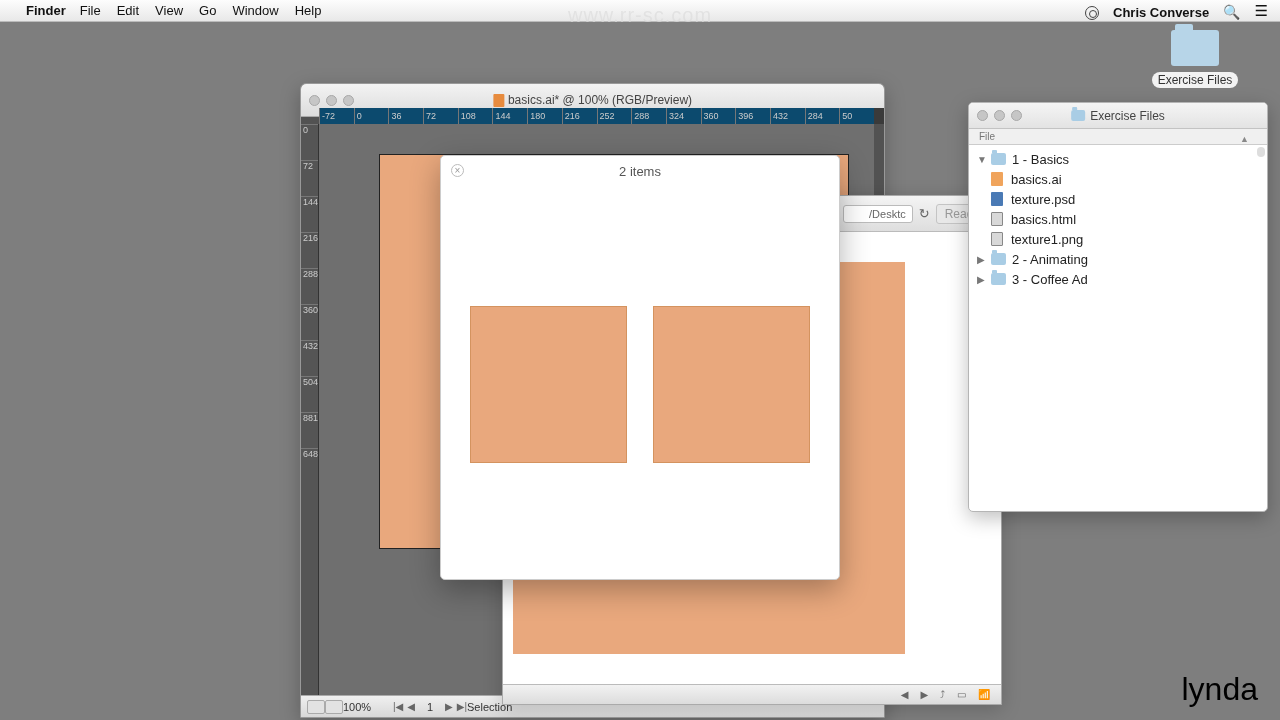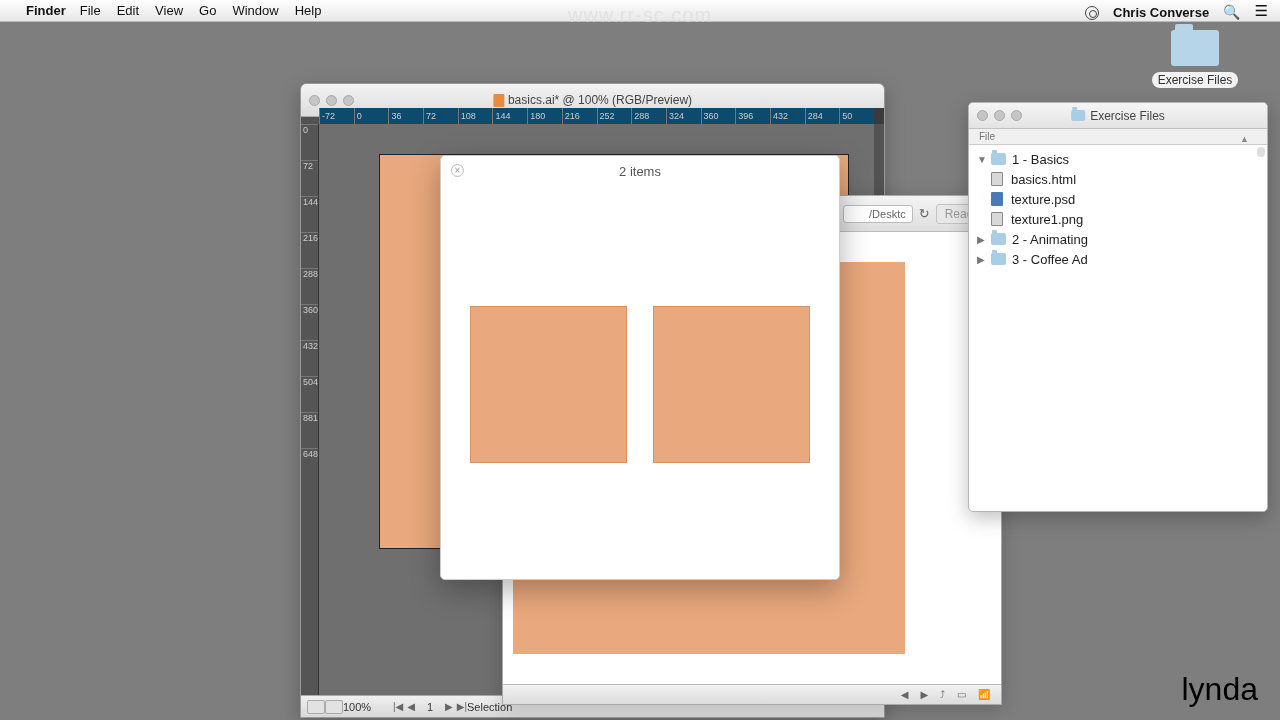--- a/index.html
+++ b/index.html
@@ -406,26 +406,30 @@
     <span class="sort-arrow">▲</span>
   </div>
   <div class="finder-scrollbar"></div>
   <div class="finder-list">
     <div class="finder-row">
       <span class="disclosure">▼</span>
       <span class="folder"></span>
       <span>1 - Basics</span>
     </div>
     <div class="finder-row">
+      <span class="file-ai"></span>
+      <span>basics.ai</span>
+    </div>
+    <div class="finder-row">
+      <span class="file-psd"></span>
+      <span>texture.psd</span>
+    </div>
+    <div class="finder-row">
       <span class="file-html"></span>
       <span>basics.html</span>
-    </div>
-    <div class="finder-row">
-      <span class="file-psd"></span>
-      <span>texture.psd</span>
     </div>
     <div class="finder-row">
       <span class="file-png"></span>
       <span>texture1.png</span>
     </div>
     <div class="finder-row">
       <span class="disclosure">▶</span>
       <span class="folder"></span>
       <span>2 - Animating</span>
     </div>

